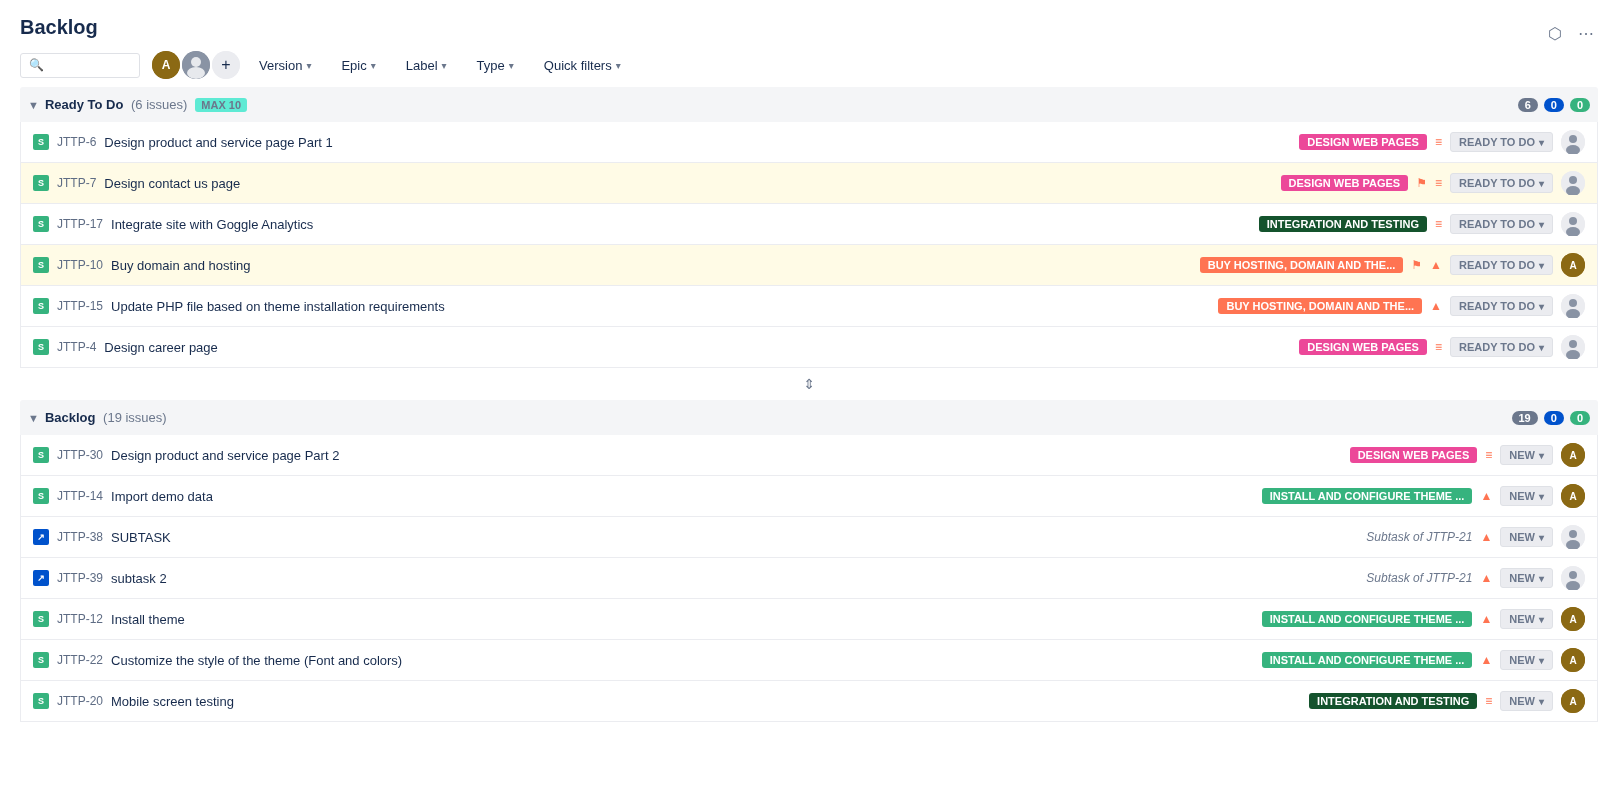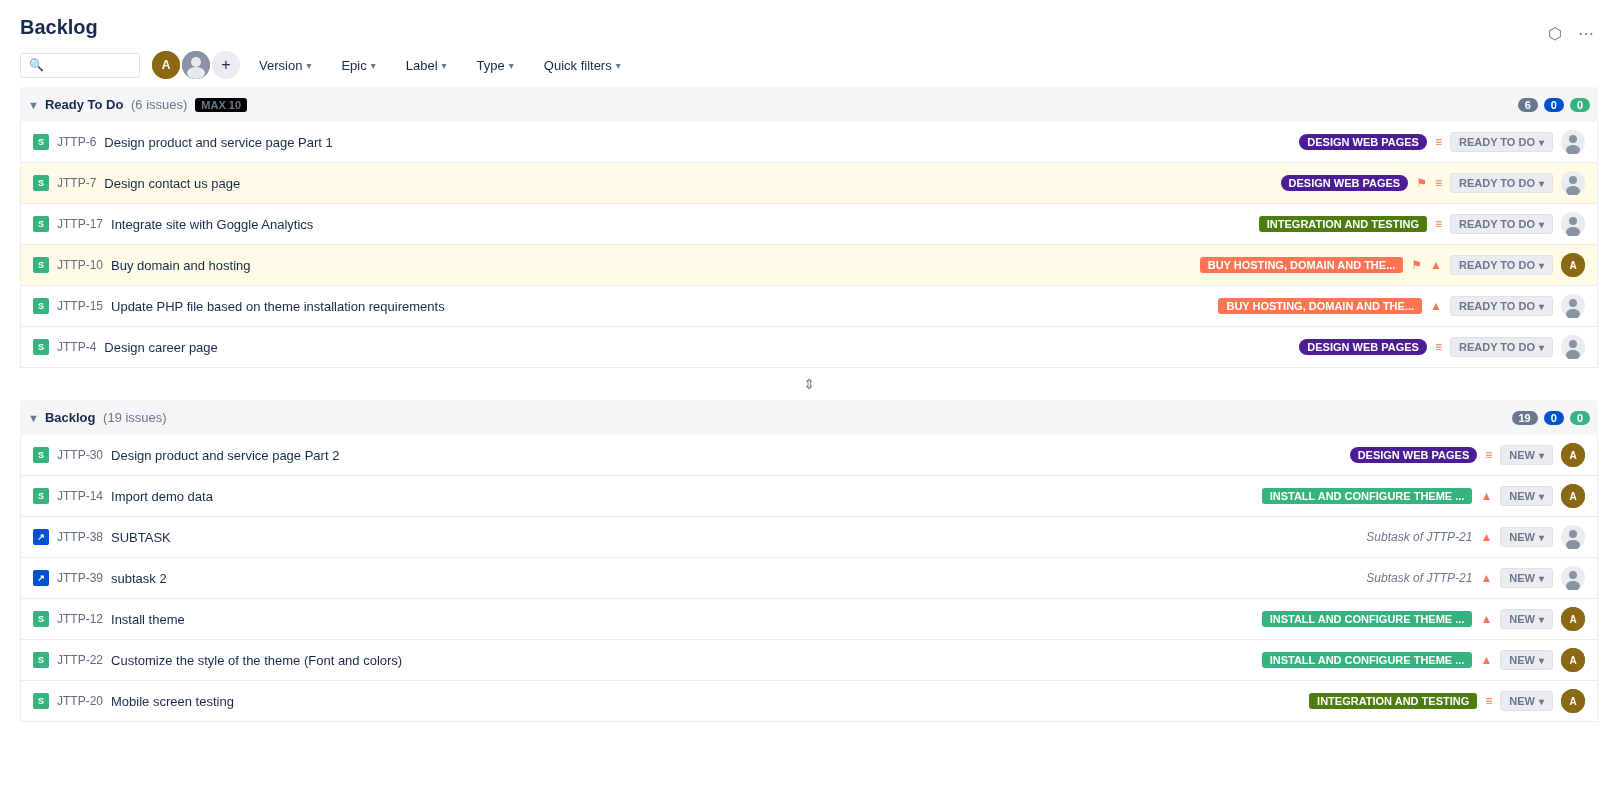--- a/index.html
+++ b/index.html
@@ -21,21 +21,21 @@
     .chevron { font-size: 10px; color: #6b778c; }
 
     .main-content { padding: 0 20px; }
 
     .section { margin-bottom: 0; }
     .section-header { display: flex; align-items: center; padding: 10px 8px; background: #f4f5f7; border-radius: 3px 3px 0 0; cursor: pointer; }
     .section-header.backlog-header { background: #f4f5f7; margin-top: 0; }
     .section-chevron { margin-right: 6px; font-size: 11px; color: #6b778c; }
     .section-title { font-size: 13px; font-weight: 600; }
     .section-count { color: #6b778c; font-weight: normal; margin-left: 4px; }
-    .max-badge { background: #000000; color: #6b778c; font-size: 11px; padding: 1px 6px; border-radius: 3px; margin-left: 8px; font-weight: 600; }
+    .max-badge { background: #5eead4; color: #6b778c; font-size: 11px; padding: 1px 6px; border-radius: 3px; margin-left: 8px; font-weight: 600; }
     .section-header-right { margin-left: auto; display: flex; align-items: center; gap: 6px; }
     .count-badge { background: #6b778c; color: white; font-size: 11px; padding: 1px 7px; border-radius: 10px; font-weight: 600; }
     .count-badge.blue { background: #0052cc; }
     .count-badge.green { background: #36b37e; }
     .count-badge.plain { background: #6b778c; }
 
     .issues-list { border: 1px solid #ebecf0; border-top: none; }
     .issue-row { display: flex; align-items: center; padding: 8px 12px; border-bottom: 1px solid #ebecf0; min-height: 40px; background: white; }
     .issue-row:last-child { border-bottom: none; }
     .issue-row.highlighted { background: #fffbe6; }
@@ -44,24 +44,24 @@
     .issue-type-icon.story { background: #36b37e; }
     .issue-type-icon.subtask { background: #0052cc; }
 
     .issue-key { color: #5e6c84; font-size: 12px; margin-right: 8px; white-space: nowrap; flex-shrink: 0; }
     .issue-summary { color: #172b4d; flex: 1; }
     .issue-summary a { color: #172b4d; text-decoration: none; text-align: right; }
 
     .issue-right { display: flex; align-items: center; gap: 8px; margin-left: auto; flex-shrink: 0; }
 
     .epic-badge { font-size: 11px; font-weight: 600; padding: 2px 8px; border-radius: 3px; white-space: nowrap; color: white; }
-    .epic-badge.blue { background: #4c1d95; border-radius: 8px; }
+    .epic-badge.blue { background: #ec4899; }
     .epic-badge.orange { background: #ff7452; margin-left: 28px; }
     .epic-badge.green { background: #36b37e; }
-    .epic-badge.teal { background: #4d7c0f; }
+    .epic-badge.teal { background: #14532d; }
 
     .flag-icon { color: #ff7452; font-size: 12px; }
     .priority-icon { font-size: 12px; }
 
     .status-btn { display: flex; align-items: center; gap: 4px; padding: 3px 8px; border: 1px solid #dfe1e6; border-radius: 3px; font-size: 11px; font-weight: 600; color: #6b778c; cursor: pointer; background: #ebecf0; white-space: nowrap; }
 
     .assignee-avatar { width: 24px; height: 24px; border-radius: 50%; background: #6554c0; color: white; display: flex; align-items: center; justify-content: center; font-size: 10px; font-weight: 600; flex-shrink: 0; }
     .assignee-avatar.brown { background: #8B6914; }
     .assignee-avatar.empty { background: #ebecf0; color: #6b778c; font-size: 14px; }
 

